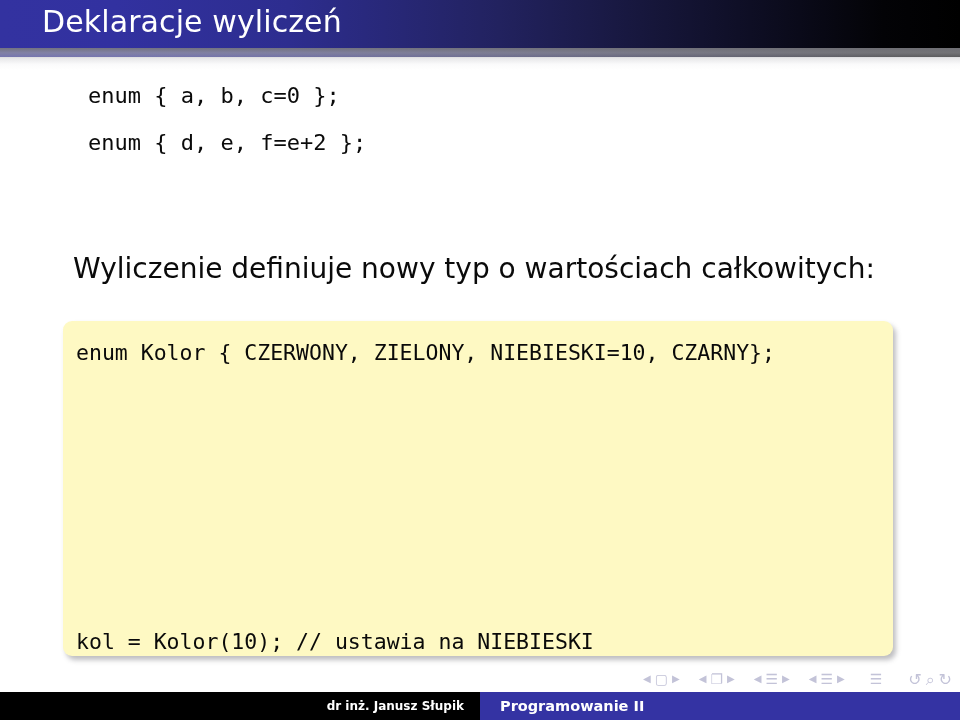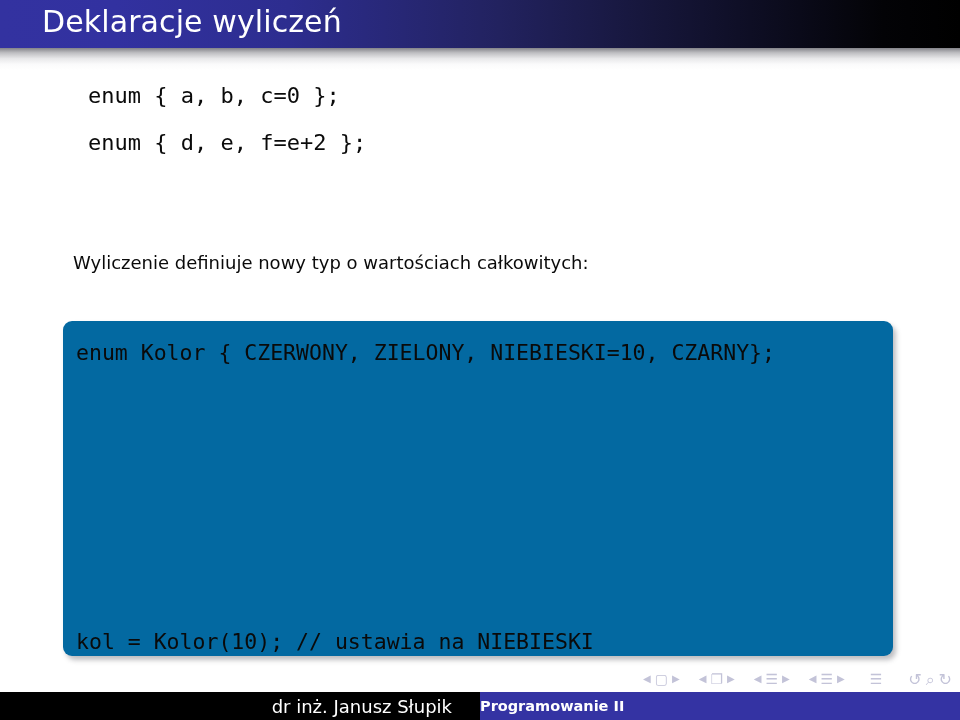--- a/index.html
+++ b/index.html
@@ -13,21 +13,21 @@
     position: relative;
     overflow: hidden;
     font-family: "DejaVu Sans", sans-serif;
   }
 
   
   #titlebar {
     position: absolute;
     left: 0; top: 0;
     width: 960px;
-    height: 48px;
+    height: 57px;
     background: linear-gradient(to right,
         #3332a0 0%,
         #3231a0 12%,
         #2d2d8f 30%,
         #22225f 52%,
         #16163a 68%,
         #0b0b1c 82%,
         #030306 92%,
         #000000 100%);
     overflow: hidden;
@@ -67,38 +67,38 @@
   .mono-line {
     position: absolute;
     font-family: "DejaVu Sans Mono", monospace;
     font-size: 22px;
     color: #0a0a0a;
     white-space: pre;
   }
   .sans-line {
     position: absolute;
     font-family: "DejaVu Sans", sans-serif;
-    font-size: 18px;
+    font-size: 28px;
     color: #0a0a0a;
     white-space: pre;
   }
 
   #line-enum1 { left: 88px; top: 13px; }
   #line-enum2 { left: 88px; top: 60px; }
   #line-values { left: 72px; top: 122px; }
   #line-prose  { left: 73px; top: 182px; }
 
   
   #code-block {
     position: absolute;
     left: 63px;
     top: 251px;
     width: 830px;
     height: 335px;
-    background: #0369a1;
+    background: #fef9c3;
     border-radius: 9px;
     box-shadow: 3px 4px 5px rgba(110,110,118,0.45);
     box-sizing: border-box;
     text-align: center;
   }
   .code-line {
     position: absolute;
     font-family: "DejaVu Sans Mono", monospace;
     font-size: 21.5px;
     color: #0a0a0a;
@@ -179,30 +179,31 @@
   #footer-right {
     flex: 1 1 auto;
     background: #3433a3;
     display: flex;
     align-items: center;
     justify-content: flex-start;
   }
   #footer-author {
     color: #ffffff;
     font-family: "DejaVu Sans", sans-serif;
-    font-size: 18px;
-    font-weight: normal;
-    padding-right: 28px;
+    font-size: 12px;
+    font-weight: bold;
+    padding-right: 16px;
     white-space: nowrap;
   }
   #footer-course {
     color: #ffffff;
     font-family: "DejaVu Sans", sans-serif;
     font-size: 14.5px;
     font-weight: bold;
+    padding-left: 20px;
     white-space: nowrap;
   }
 </style>
 </head>
 <body>
 
 <div id="titlebar">
   <div id="title-text">Deklaracje wyliczeń</div>
 </div>
 <div id="titlebar-shadow"></div>

